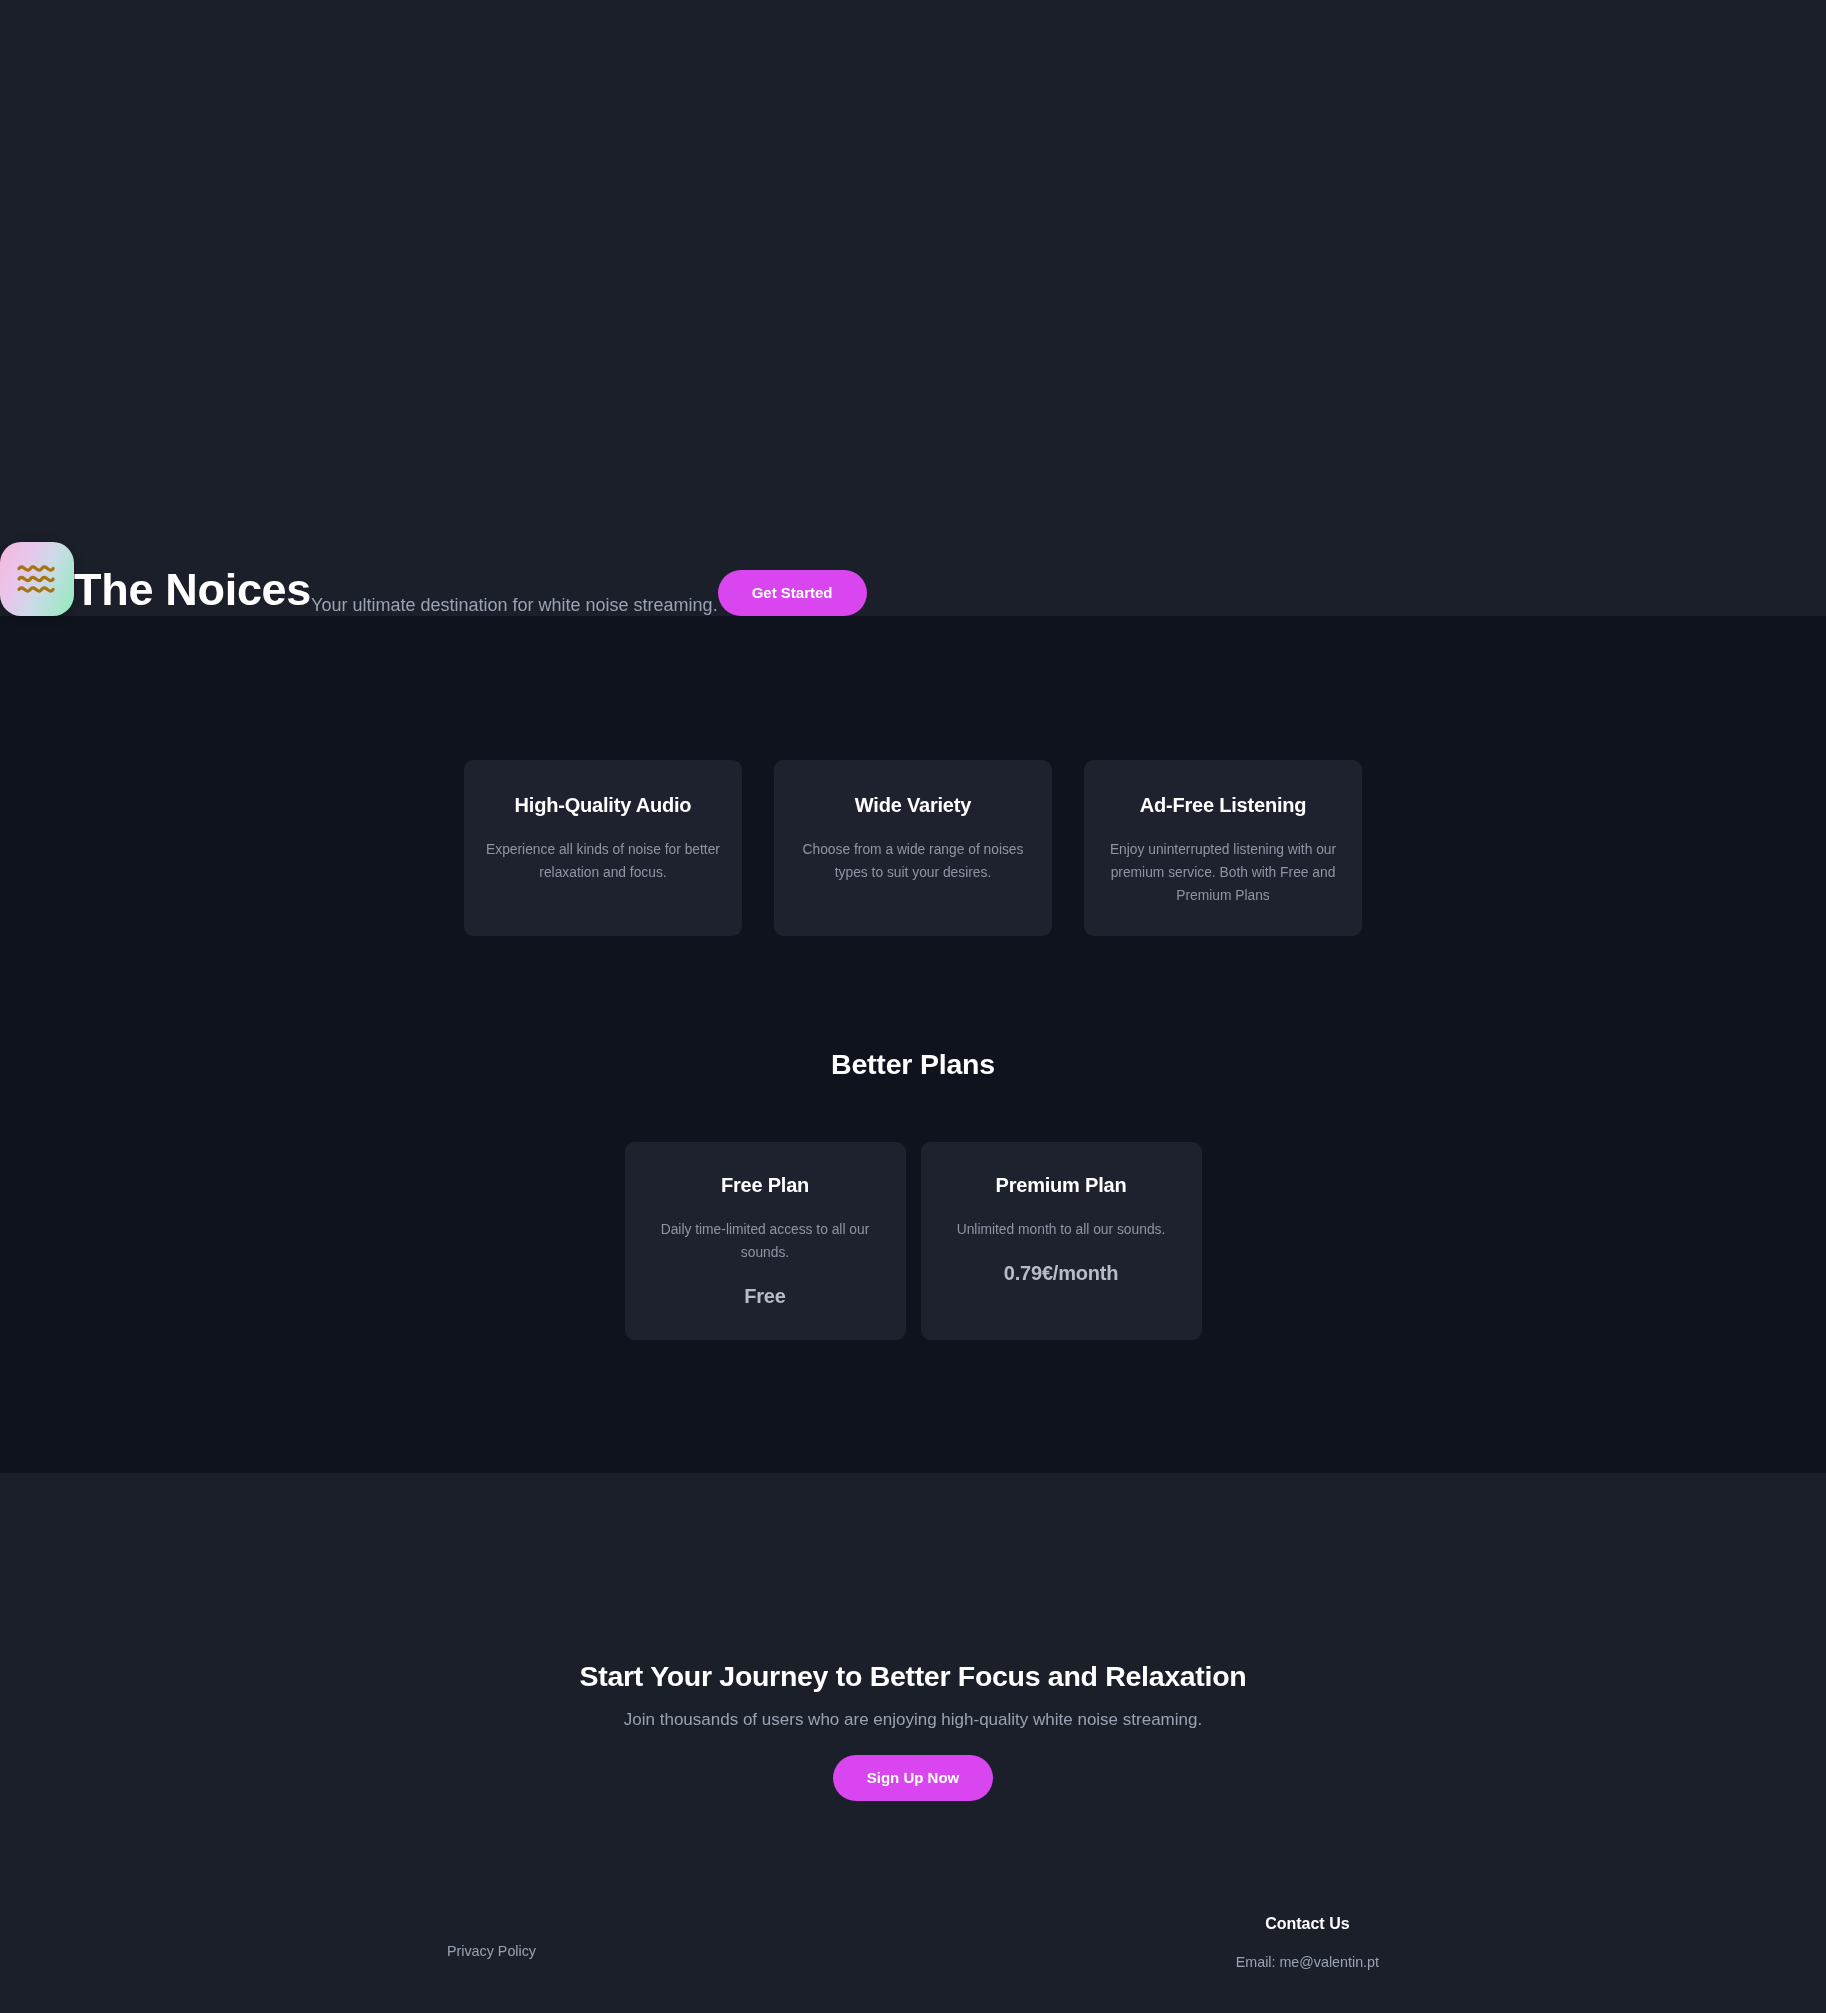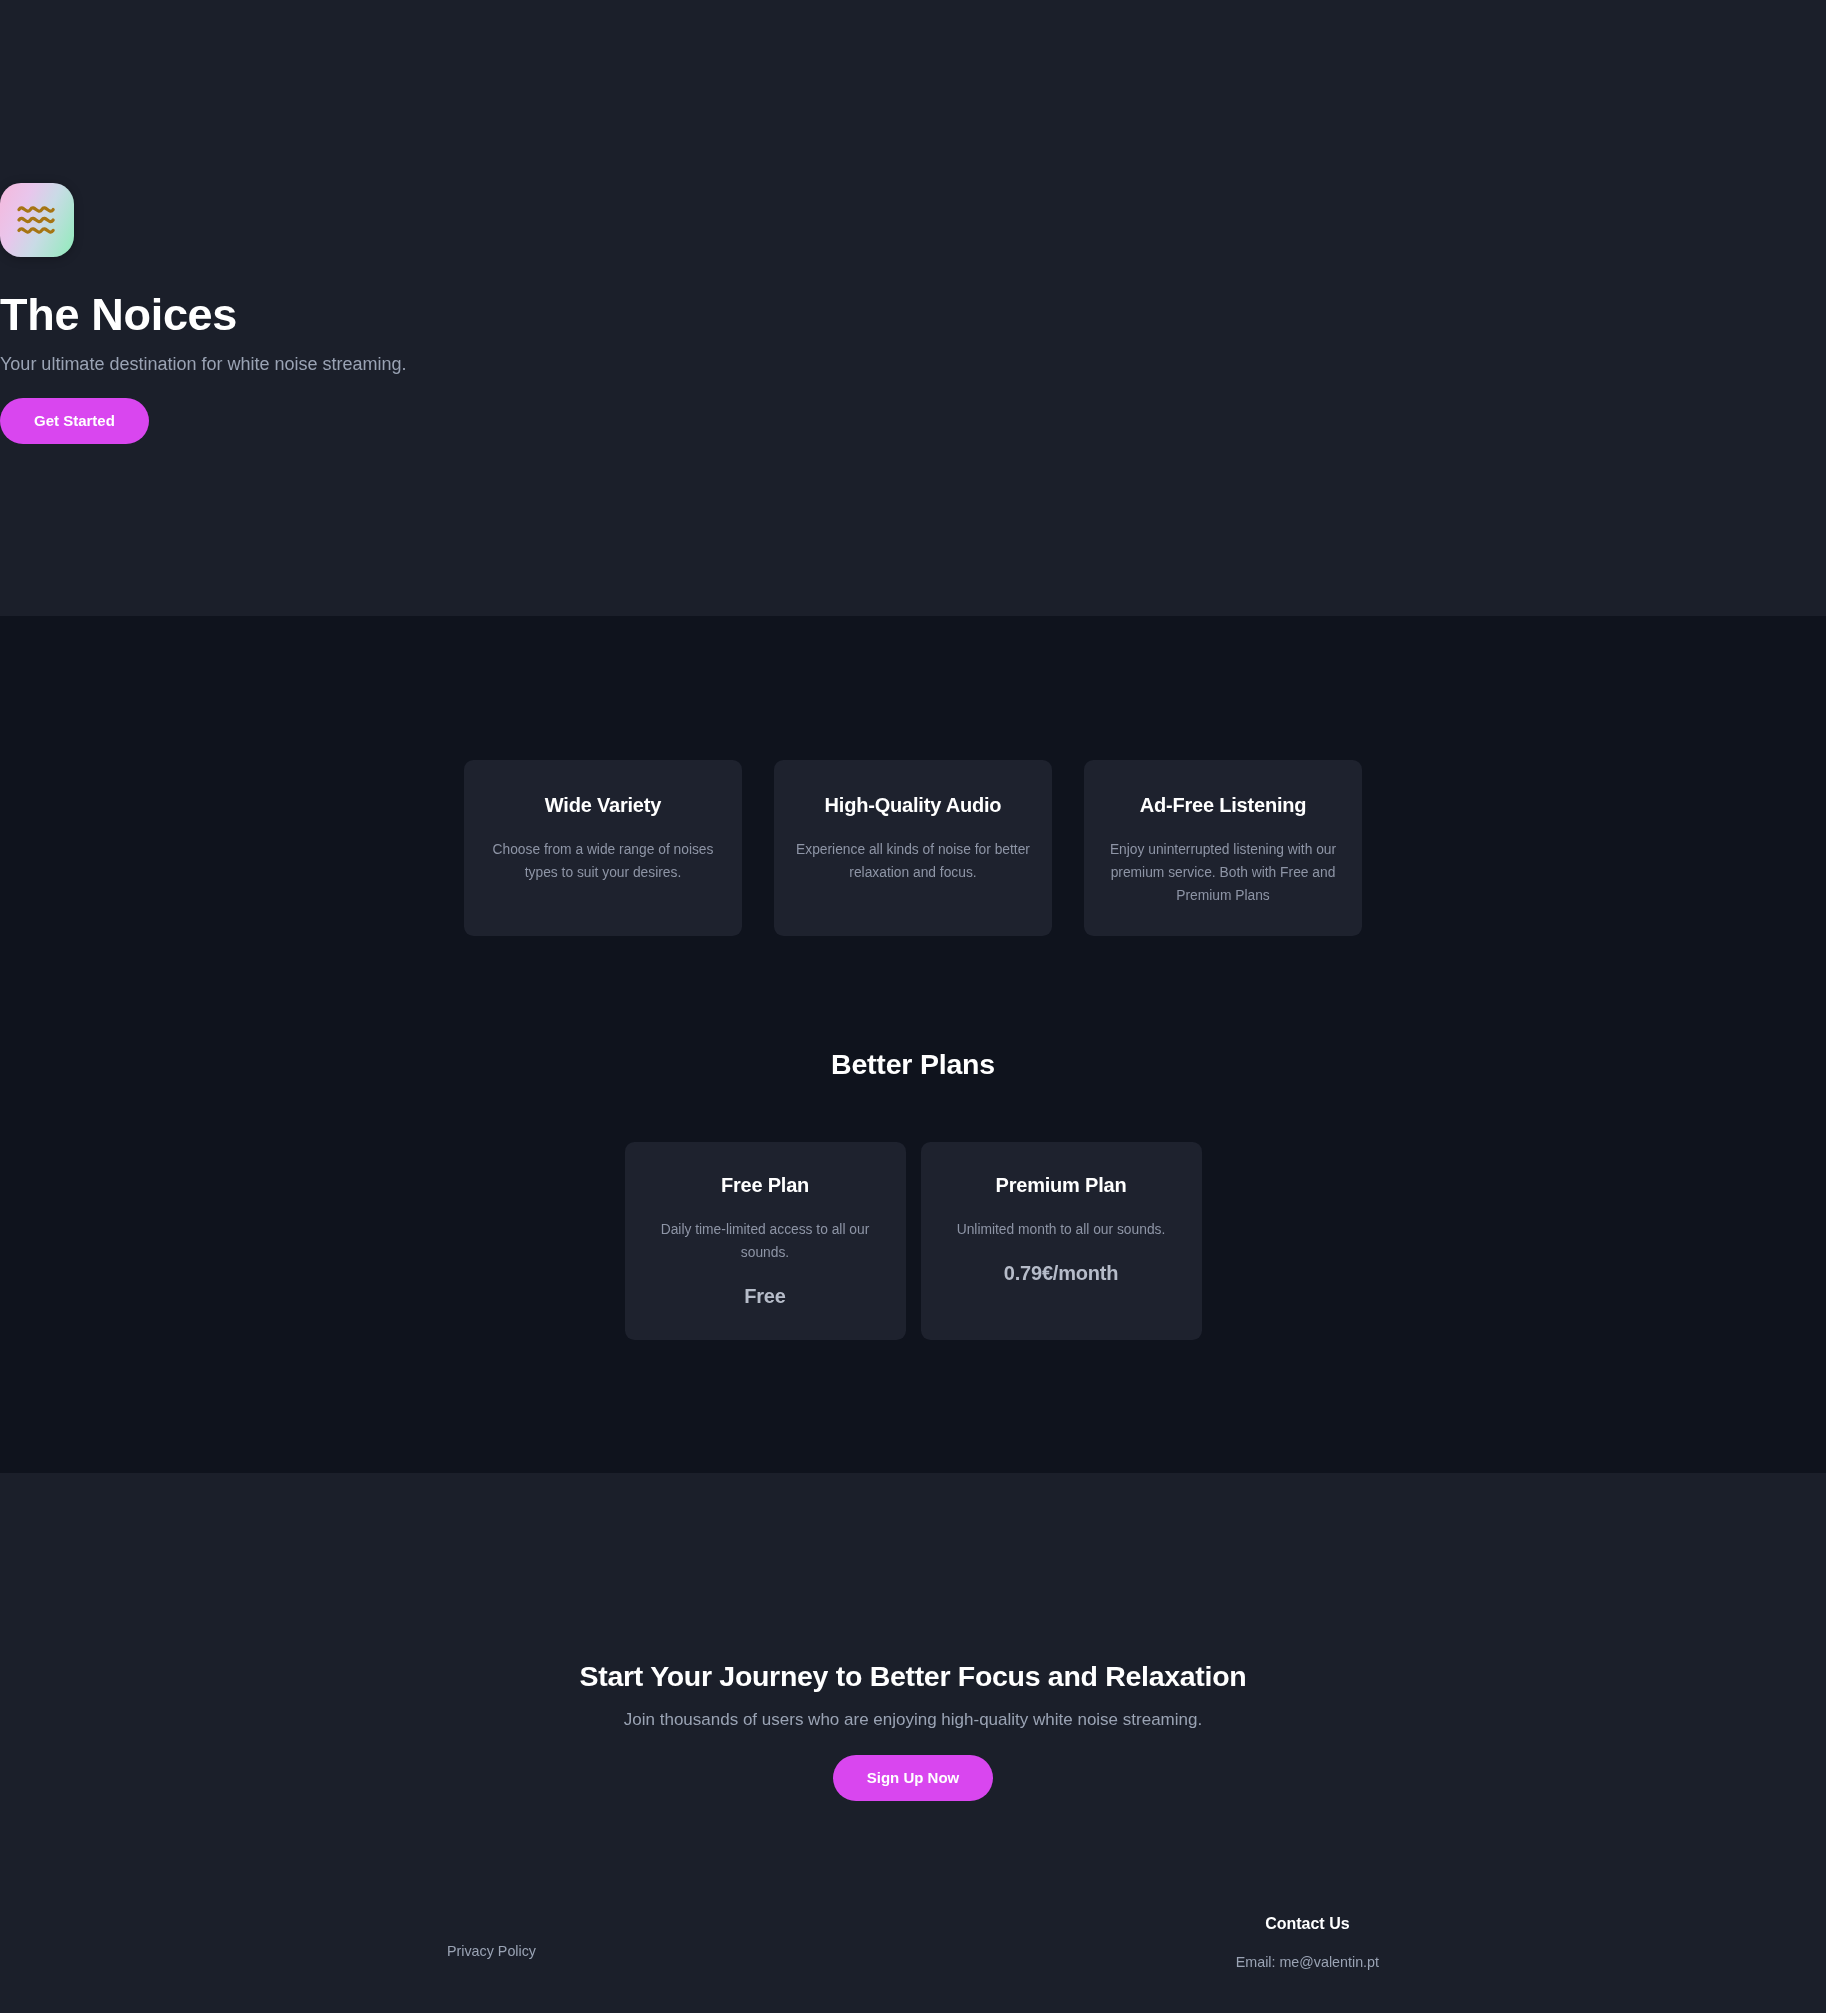--- a/index.html
+++ b/index.html
@@ -10,22 +10,22 @@
     font-family:"Liberation Sans", sans-serif;
     -webkit-font-smoothing:antialiased;
   }
   .page { width:1826px; min-height:2014px; position:relative; overflow:hidden; }
 
   
   .hero {
     background:#1b1f2a;
     height:616px;
     display:flex;
-    flex-direction:column;
-    align-items:flex-start;
+    flex-direction:row;
+    align-items:flex-end;
     justify-content:flex-start;
     padding-top:183px;
   }
   .logo-badge {
     width:74px; height:74px;
     border-radius:21px;
     background:linear-gradient(115deg,#f5b8dc 0%,#e8c6ec 32%,#c9dbe6 58%,#8fecb9 100%);
     display:flex; align-items:center; justify-content:center;
     box-shadow:0 1.9px 9.5px rgba(0,0,0,.25);
   }
@@ -186,26 +186,26 @@
     <h1 class="hero-title">The Noices</h1>
     <p class="hero-sub">Your ultimate destination for white noise streaming.</p>
     <button class="btn-primary">Get Started</button>
   </section>
 
   <div class="mid">
 
     <section class="features">
       <div class="cards-row">
         <div class="card">
+          <div class="card-title">High-Quality Audio</div>
+          <div class="card-desc">Experience all kinds of noise for better relaxation and focus.</div>
+        </div>
+        <div class="card">
           <div class="card-title">Wide Variety</div>
           <div class="card-desc">Choose from a wide range of noises types to suit your desires.</div>
-        </div>
-        <div class="card">
-          <div class="card-title">High-Quality Audio</div>
-          <div class="card-desc">Experience all kinds of noise for better relaxation and focus.</div>
         </div>
         <div class="card">
           <div class="card-title">Ad-Free Listening</div>
           <div class="card-desc">Enjoy uninterrupted listening with our premium service. Both with Free and Premium Plans</div>
         </div>
       </div>
     </section>
 
     <section class="pricing">
       <h2 class="section-title">Better Plans</h2>

